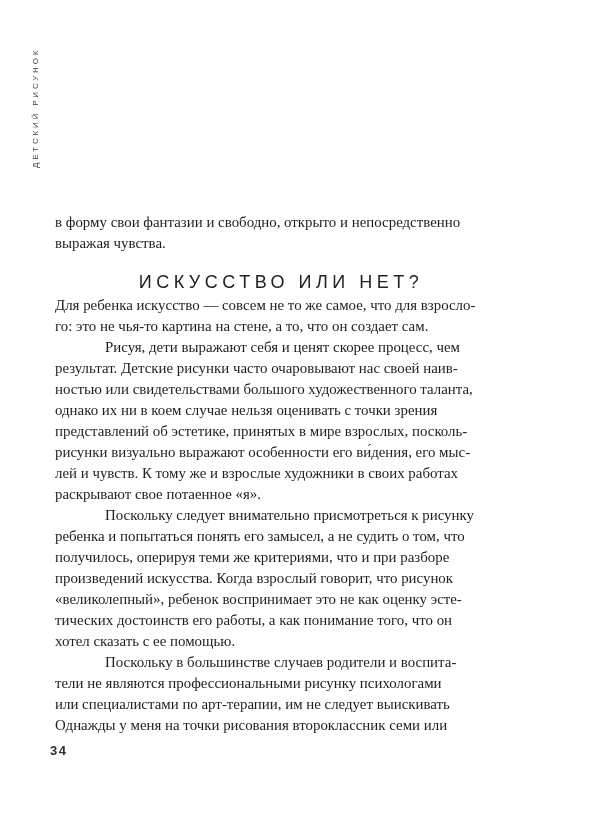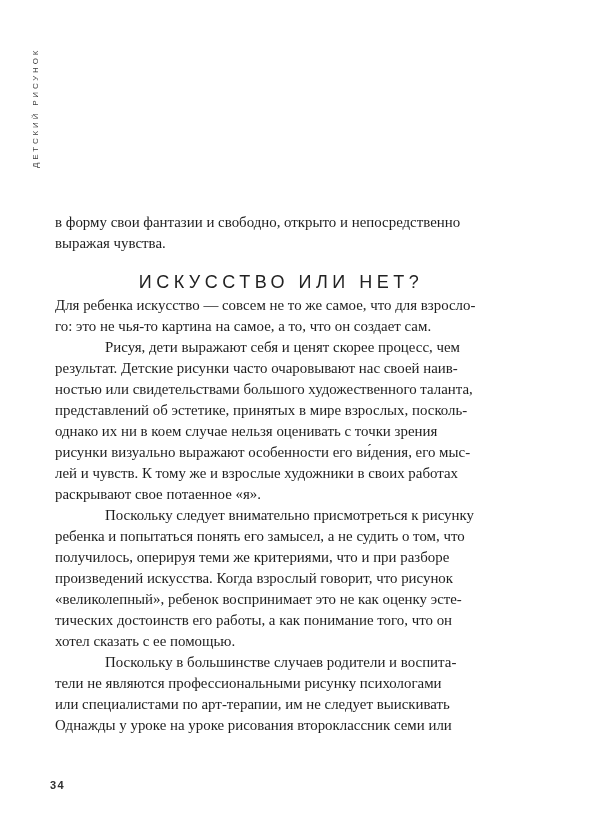--- a/index.html
+++ b/index.html
@@ -53,67 +53,67 @@
     font-family: "Liberation Sans", "DejaVu Sans", sans-serif;
     font-size: 18px;
     font-weight: 500;
     letter-spacing: 4.5px;
     color: #222222;
     white-space: nowrap;
   }
   .page-number {
     position: absolute;
     left: 50px;
-    top: 779px;
+    top: 743px;
     font-family: "Liberation Sans", "DejaVu Sans", sans-serif;
-    font-size: 11px;
+    font-size: 13px;
     font-weight: 700;
     letter-spacing: 1.5px;
     color: #2f2f2f;
   }
 </style>
 </head>
 <body>
 
 <div class="page">
 
   <div class="spine-title">ДЕТСКИЙ РИСУНОК</div>
 
   <main class="text-column">
       <div class="para">
         <div class="line">в форму свои фантазии и свободно, открыто и непосредственно</div>
         <div class="line">выражая чувства.</div>
       </div>
       <h2 class="heading">ИСКУССТВО ИЛИ НЕТ?</h2>
       <div class="para">
         <div class="line">Для ребенка искусство — совсем не то же самое, что для взросло-</div>
-        <div class="line">го: это не чья-то картина на самое, а то, что он создает сам.</div>
+        <div class="line">го: это не чья-то картина на стене, а то, что он создает сам.</div>
       </div>
       <div class="para">
         <div class="line indent">Рисуя, дети выражают себя и ценят скорее процесс, чем</div>
         <div class="line">результат. Детские рисунки часто очаровывают нас своей наив-</div>
         <div class="line">ностью или свидетельствами большого художественного таланта,</div>
+        <div class="line">однако их ни в коем случае нельзя оценивать с точки зрения</div>
         <div class="line">представлений об эстетике, принятых в мире взрослых, посколь-</div>
-        <div class="line">однако их ни в коем случае нельзя оценивать с точки зрения</div>
         <div class="line">рисунки визуально выражают особенности его ви́дения, его мыс-</div>
         <div class="line">лей и чувств. К тому же и взрослые художники в своих работах</div>
         <div class="line">раскрывают свое потаенное «я».</div>
       </div>
       <div class="para">
         <div class="line indent">Поскольку следует внимательно присмотреться к рисунку</div>
         <div class="line">ребенка и попытаться понять его замысел, а не судить о том, что</div>
         <div class="line">получилось, оперируя теми же критериями, что и при разборе</div>
         <div class="line">произведений искусства. Когда взрослый говорит, что рисунок</div>
         <div class="line">«великолепный», ребенок воспринимает это не как оценку эсте-</div>
         <div class="line">тических достоинств его работы, а как понимание того, что он</div>
         <div class="line">хотел сказать с ее помощью.</div>
       </div>
       <div class="para">
         <div class="line indent">Поскольку в большинстве случаев родители и воспита-</div>
         <div class="line">тели не являются профессиональными рисунку психологами</div>
         <div class="line">или специалистами по арт-терапии, им не следует выискивать</div>
-        <div class="line">Однажды у уроке на уроке рисования второклассник семи или</div>
+        <div class="line">Однажды у меня на точки рисования второклассник семи или</div>
       </div>
     </main>
 
   <div class="page-number">34</div>
 
 </div>
 
 </body></html>

